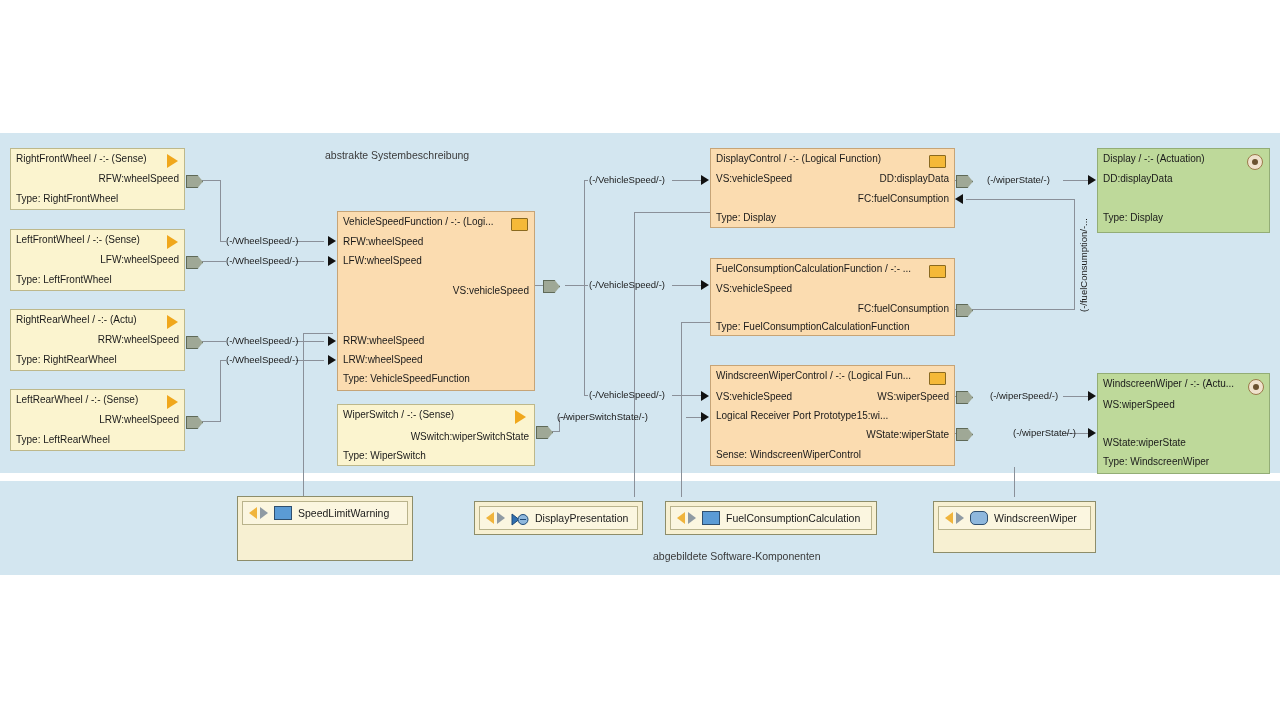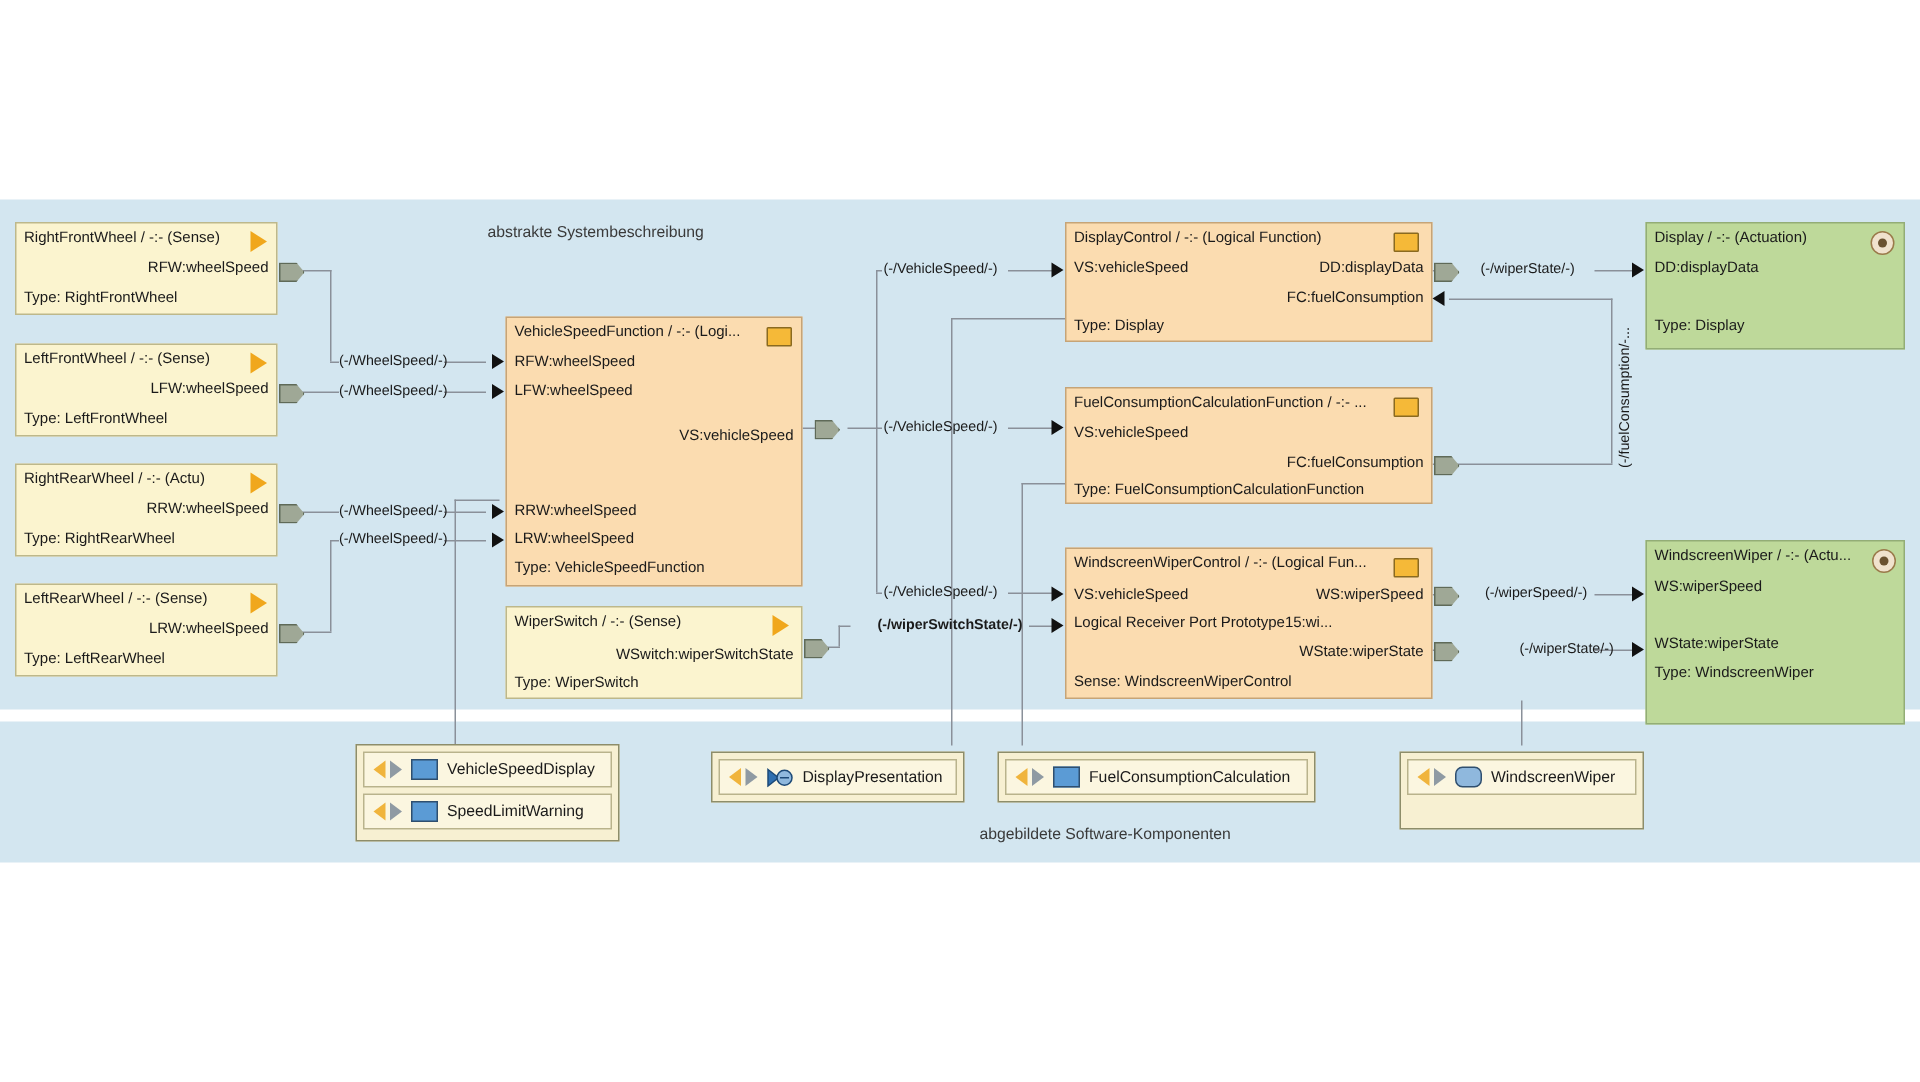--- a/index.html
+++ b/index.html
@@ -226,52 +226,46 @@
 <div class="port-out" style="left:956px;top:428px;"></div>
 
 <div class="blk actuate" style="left:1097px;top:148px;width:173px;height:85px;">
   <div class="ttl">Display / -:- (Actuation)</div>
   <div class="glyph g-act" style="right:6px;top:5px;"></div>
   <div class="pl" style="top:24px;">DD:displayData</div>
   <div class="typ" style="top:63px;">Type: Display</div>
 </div>
 <div class="port-in" style="left:1088px;top:175px;"></div>
 
-<div class="blk actuate" style="left:1097px;top:360px;width:173px;height:123px;text-align:right;">
+<div class="blk actuate" style="left:1097px;top:373px;width:173px;height:101px;text-align:right;">
   <div class="ttl">WindscreenWiper / -:- (Actu...</div>
   <div class="glyph g-act" style="right:5px;top:5px;"></div>
   <div class="pl" style="top:25px;">WS:wiperSpeed</div>
   <div class="pl" style="top:63px;">WState:wiperState</div>
   <div class="typ" style="top:82px;">Type: WindscreenWiper</div>
 </div>
 <div class="port-in" style="left:1088px;top:391px;"></div>
 <div class="port-in" style="left:1088px;top:428px;"></div>
 
 <div class="conn-lbl" style="left:226px;top:235px;">(-/WheelSpeed/-)</div>
 <div class="conn-lbl" style="left:226px;top:255px;">(-/WheelSpeed/-)</div>
 <div class="conn-lbl" style="left:226px;top:335px;">(-/WheelSpeed/-)</div>
 <div class="conn-lbl" style="left:226px;top:354px;">(-/WheelSpeed/-)</div>
 
 <div class="conn-lbl" style="left:589px;top:174px;">(-/VehicleSpeed/-)</div>
 <div class="conn-lbl" style="left:589px;top:279px;">(-/VehicleSpeed/-)</div>
 <div class="conn-lbl" style="left:589px;top:389px;">(-/VehicleSpeed/-)</div>
-<div class="conn-lbl" style="left:585px;top:411px;font-weight:bold;">(-/wiperSwitchState/-)</div>
+<div class="conn-lbl" style="left:557px;top:411px;">(-/wiperSwitchState/-)</div>
 
 <div class="conn-lbl" style="left:987px;top:174px;">(-/wiperState/-)</div>
 <div class="conn-lbl rot" style="left:1078px;top:312px;">(-/fuelConsumption/-...</div>
 <div class="conn-lbl" style="left:990px;top:390px;">(-/wiperSpeed/-)</div>
 <div class="conn-lbl" style="left:1013px;top:427px;">(-/wiperState/-)</div>
 
 <div class="swgroup" style="left:237px;top:496px;width:176px;height:65px;">
-  <div class="swrow">
-    <span class="ic-larrow"></span>
-    <span class="ic-rarrow"></span>
-    <span class="ic-comp"></span>
-    <span class="lbl">VehicleSpeedDisplay</span>
-  </div>
   <div class="swrow">
     <span class="ic-larrow"></span>
     <span class="ic-rarrow"></span>
     <span class="ic-comp"></span>
     <span class="lbl">SpeedLimitWarning</span>
   </div>
 </div>
 
 <div class="swgroup" style="left:474px;top:501px;width:169px;height:34px;">
   <div class="swrow">

